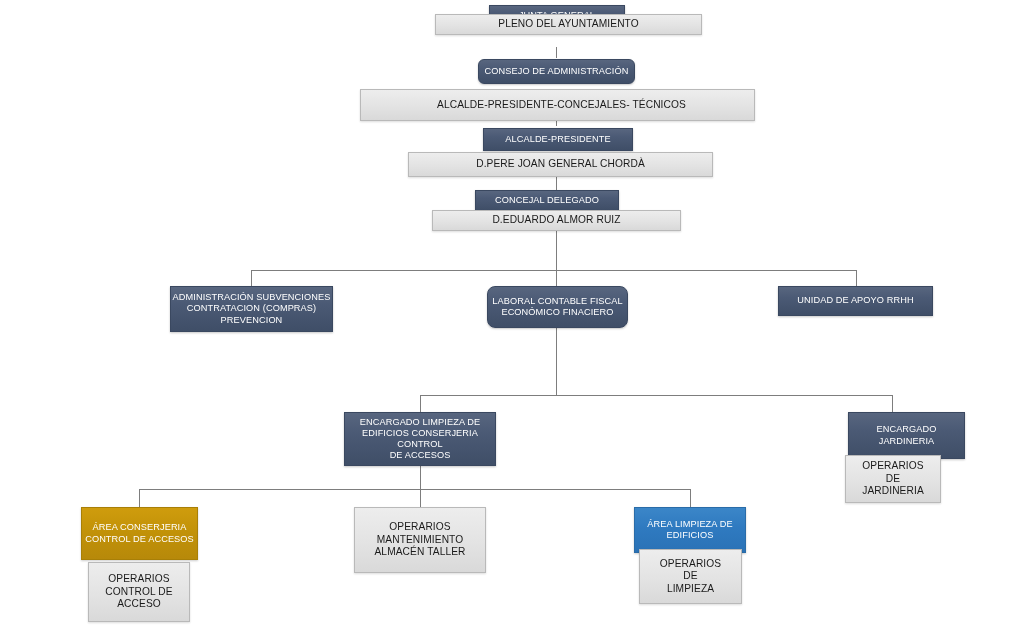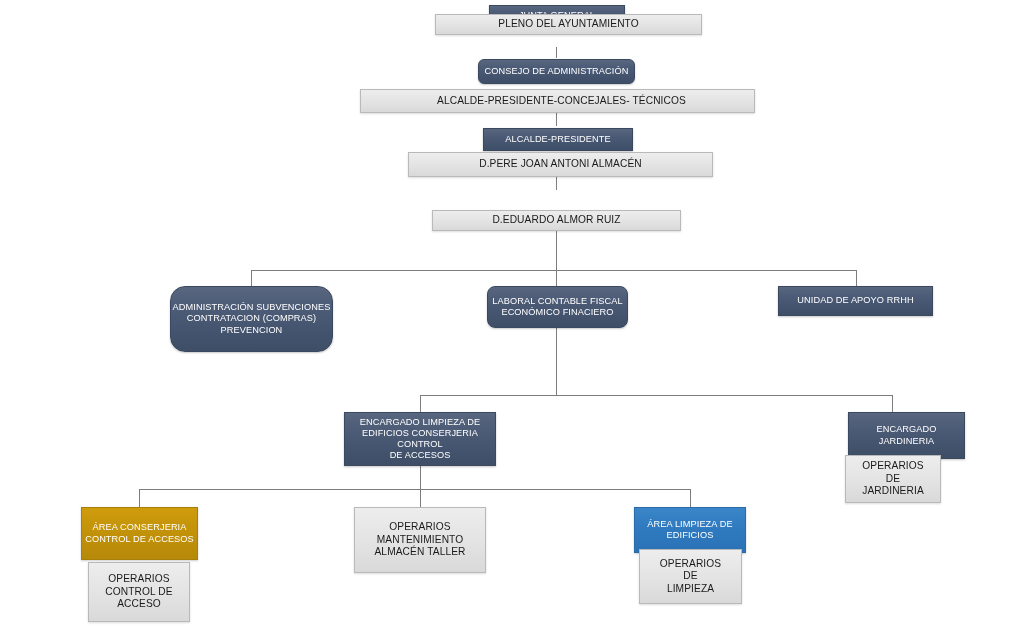--- a/index.html
+++ b/index.html
@@ -105,28 +105,29 @@
   <div class="conn v" style="left:420px; top:466px; height:24px;"></div>
   <div class="conn h" style="left:139px; top:489px; width:552px;"></div>
   <div class="conn v" style="left:139px; top:489px; height:18px;"></div>
   <div class="conn v" style="left:420px; top:489px; height:18px;"></div>
   <div class="conn v" style="left:690px; top:489px; height:18px;"></div>
 
   <div class="node dark" style="left:489px; top:5px; width:136px; height:22px;">JUNTA GENERAL</div>
   <div class="node grey" style="left:435px; top:14px; width:267px; height:21px;">PLENO DEL AYUNTAMIENTO</div>
 
   <div class="node dark" style="left:478px; top:59px; width:157px; height:25px;border-radius:6px;">CONSEJO DE ADMINISTRACIÓN</div>
-  <div class="node grey" style="left:360px; top:89px; width:395px; height:24px;padding-left:8px;">ALCALDE-PRESIDENTE-CONCEJALES- TÉCNICOS</div>
+  <div class="node grey" style="left:360px; top:89px; width:395px; height:32px;padding-left:8px;">ALCALDE-PRESIDENTE-CONCEJALES- TÉCNICOS</div>
 
   <div class="node dark" style="left:483px; top:128px; width:150px; height:23px;">ALCALDE-PRESIDENTE</div>
-  <div class="node grey" style="left:408px; top:152px; width:305px; height:25px;">D.PERE JOAN ANTONI ALMACÉN</div>
+  <div class="node grey" style="left:408px; top:152px; width:305px; height:25px;">D.PERE JOAN GENERAL CHORDÀ</div>
 
+  <div class="node dark" style="left:475px; top:190px; width:144px; height:21px;">CONCEJAL DELEGADO</div>
   <div class="node grey" style="left:432px; top:210px; width:249px; height:21px;">D.EDUARDO ALMOR RUIZ</div>
 
-  <div class="node dark" style="left:170px; top:286px; width:163px; height:66px;border-radius:15px;">ADMINISTRACIÓN SUBVENCIONES
+  <div class="node dark" style="left:170px; top:286px; width:163px; height:46px;">ADMINISTRACIÓN SUBVENCIONES
 CONTRATACION (COMPRAS)
 PREVENCION</div>
   <div class="node dark" style="left:487px; top:286px; width:141px; height:42px;border-radius:8px;">LABORAL CONTABLE FISCAL
 ECONÓMICO FINACIERO</div>
   <div class="node dark" style="left:778px; top:286px; width:155px; height:30px;">UNIDAD DE APOYO RRHH</div>
 
   <div class="node dark" style="left:344px; top:412px; width:152px; height:54px;">ENCARGADO LIMPIEZA DE
 EDIFICIOS CONSERJERIA CONTROL
 DE ACCESOS</div>
 

